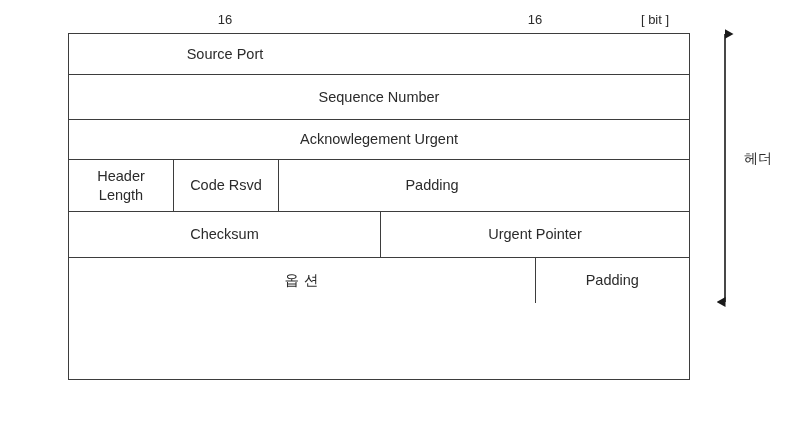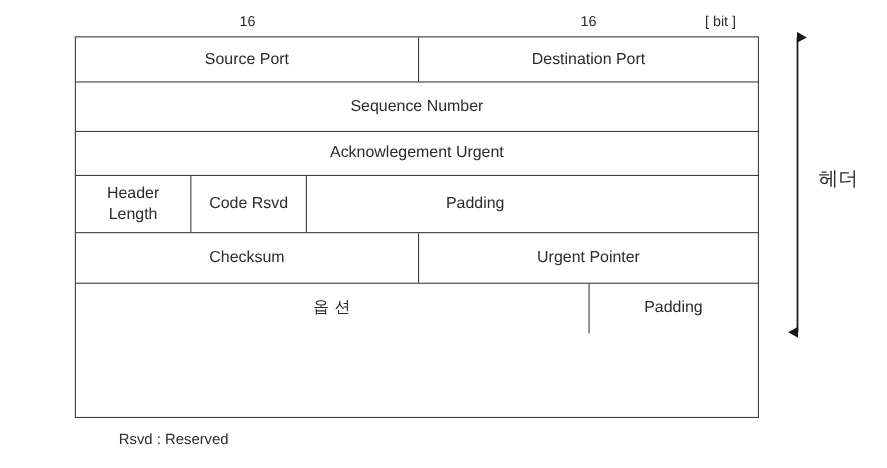--- a/index.html
+++ b/index.html
@@ -98,21 +98,21 @@
     position: absolute;
     left: 710px;
     top: 25px;
     width: 32px;
     height: 286px;
   }
   #header-label {
     position: absolute;
     left: 744px;
     top: 150px;
-    font-size: 18px;
+    font-size: 14px;
     color: #2b2b2b;
     white-space: nowrap;
   }
 
   
   #footnote {
     position: absolute;
     left: 108px;
     top: 392px;
     font-size: 13.5px;
@@ -126,21 +126,20 @@
 <div id="diagram">
 
   <div class="toplabel" id="bits-left">16</div>
   <div class="toplabel" id="bits-right">16</div>
   <div class="toplabel" id="bits-unit">[ bit ]</div>
 
   <div id="packet">
 
     <div class="row" id="row-ports">
       <div class="cell w-half">Source Port</div>
-      <div class="cell w-half2 divided">Destination Port</div>
     </div>
 
     <div class="row" id="row-seq">
       <div class="cell w-full">Sequence Number</div>
     </div>
 
     <div class="row" id="row-ack">
       <div class="cell w-full">Acknowlegement Urgent</div>
     </div>
 
@@ -171,15 +170,14 @@
       </marker>
       <marker id="arrowDown" markerWidth="10" markerHeight="9" refX="5" refY="0.5" orient="auto" markerUnits="userSpaceOnUse">
         <polygon points="5,9 0,0 10,0" fill="#1a1a1a"></polygon>
       </marker>
     </defs>
     <line x1="15" y1="9" x2="15" y2="277" stroke="#1a1a1a" stroke-width="1.6" marker-start="url(#arrowUp)" marker-end="url(#arrowDown)"></line>
   </svg>
 
   <div id="header-label">헤더</div>
 
-  <div id="footnote">Rsvd : Reserved</div>
 
 </div>
 
 </body></html>

